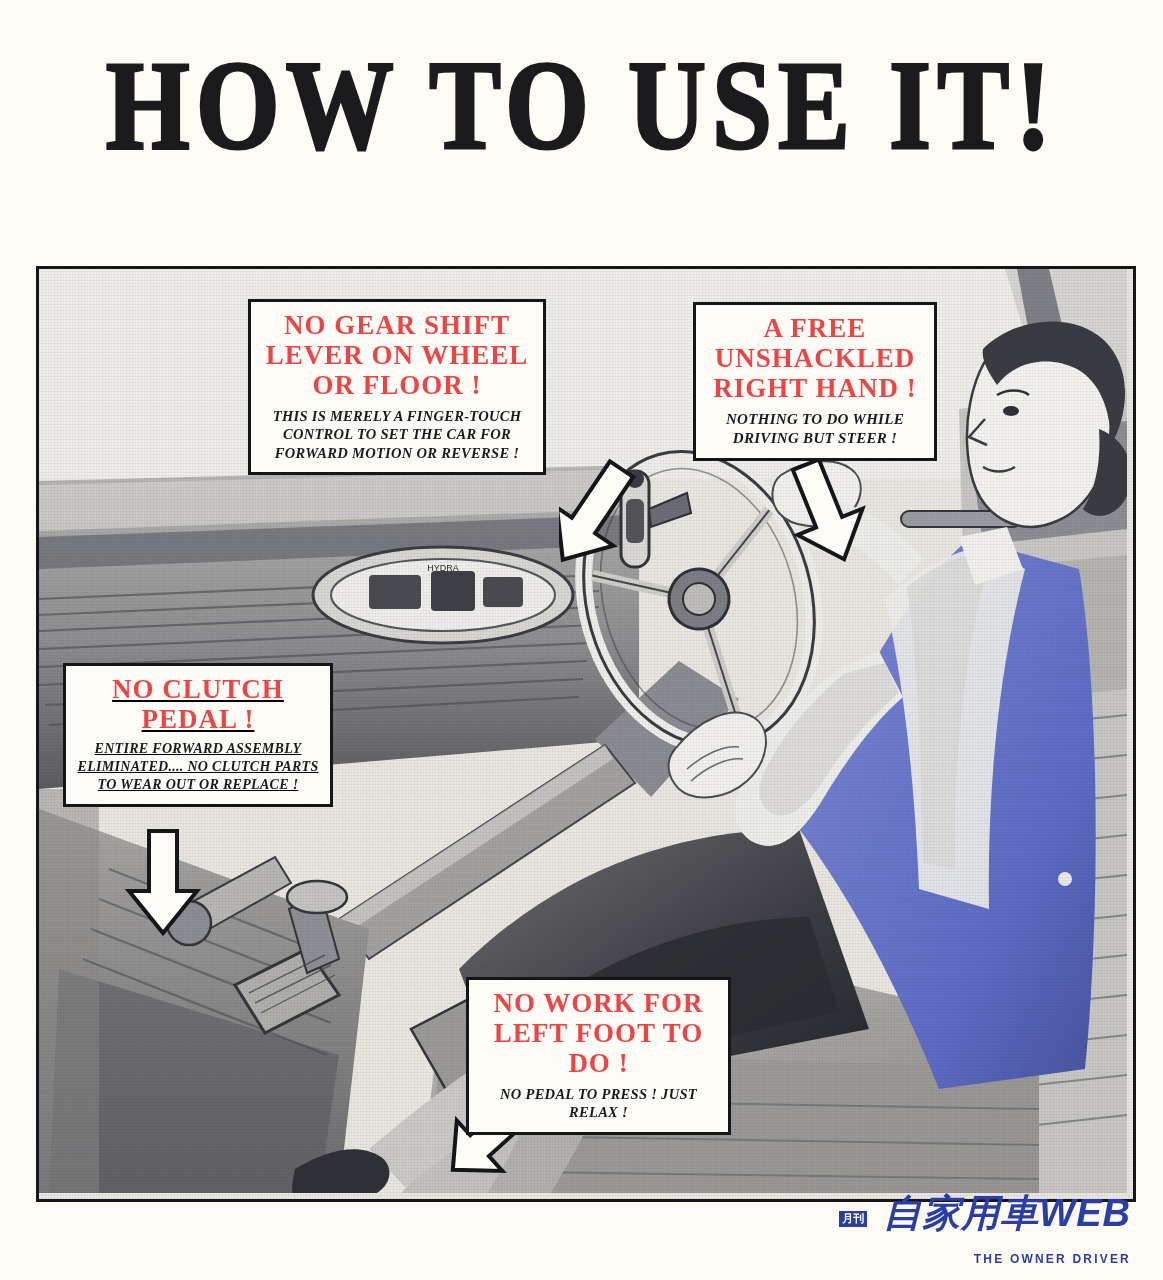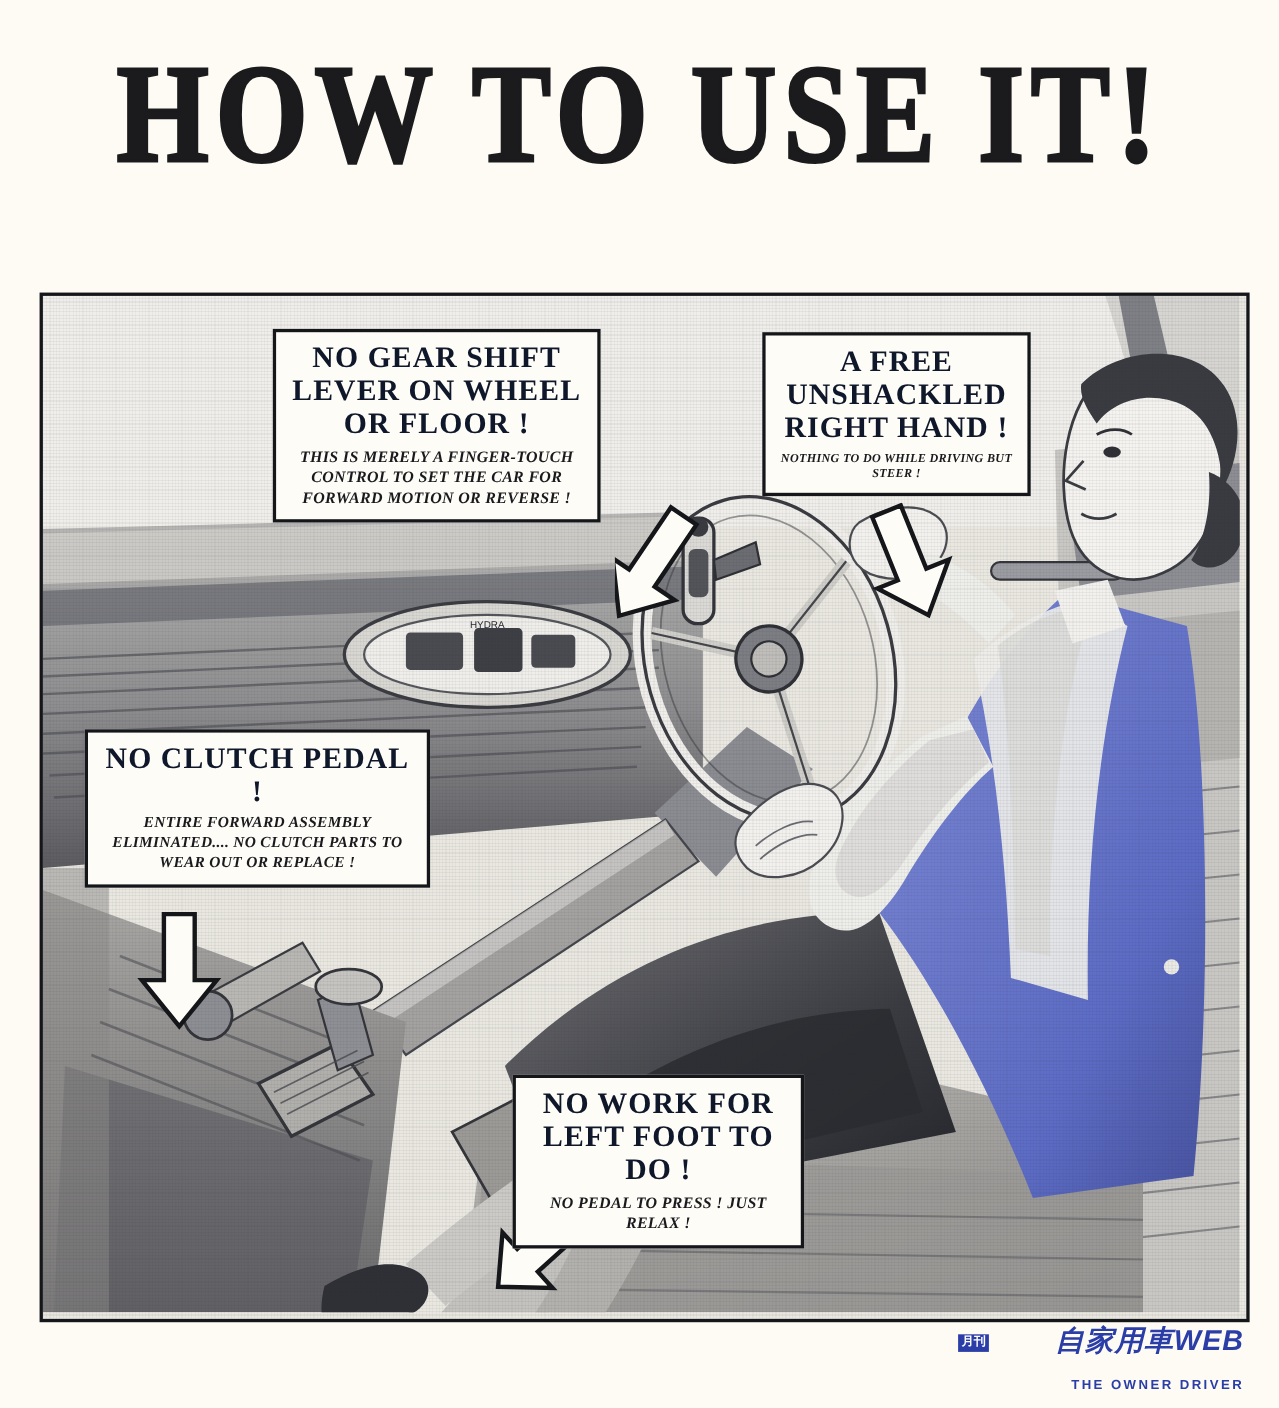--- a/index.html
+++ b/index.html
@@ -72,43 +72,43 @@
     background: #fdfcf7;
     border: 3px solid #15161a;
     box-sizing: border-box;
     text-align: center;
     padding: 8px 10px 10px 10px;
     z-index: 40;
   }
   .callout .c-title {
     font-family: "Liberation Serif", serif;
     font-weight: 700;
-    color: #0f172a;
+    color: #ef4444;
     letter-spacing: 1px;
     line-height: 1.12;
   }
   .callout .c-sub {
     font-family: "Liberation Serif", serif;
     font-style: italic;
     font-weight: 700;
     color: #1a1a1e;
     line-height: 1.28;
     letter-spacing: .3px;
     margin-top: 6px;
   }
 
   #callout-gear   { left: 209px; top: 30px;  width: 298px; }
   #callout-gear .c-title { font-size: 27px; }
   #callout-gear .c-sub   { font-size: 14.5px; }
 
   #callout-hand   { left: 654px; top: 33px;  width: 244px; }
   #callout-hand .c-title { font-size: 27px; }
-  #callout-hand .c-sub   { font-size: 11px; }
-
-  #callout-clutch { left: 38px;  top: 394px; width: 314px; }
+  #callout-hand .c-sub   { font-size: 15px; }
+
+  #callout-clutch { left: 24px;  top: 394px; width: 270px; text-decoration: underline; }
   #callout-clutch .c-title { font-size: 27px; }
   #callout-clutch .c-sub   { font-size: 14px; }
 
   #callout-foot   { left: 427px; top: 708px; width: 265px; }
   #callout-foot .c-title { font-size: 27px; }
   #callout-foot .c-sub   { font-size: 14.5px; }
 
   
   .arrow { position: absolute; z-index: 39; }
 
@@ -117,25 +117,24 @@
     position: absolute;
     right: 32px;
     bottom: 14px;
     text-align: right;
     z-index: 60;
   }
   #watermark .wm-main {
     font-family: "Liberation Sans", sans-serif;
     font-weight: 700;
     font-style: italic;
-    font-size: 26px;
+    font-size: 38px;
     color: #2b3ea8;
     letter-spacing: 1px;
     line-height: 1;
-    margin-left: 44px;
   }
   #watermark .wm-badge {
     display: inline-block;
     font-family: "Liberation Sans", sans-serif;
     font-size: 11px;
     font-weight: 700;
     color: #ffffff;
     background: #2b3ea8;
     padding: 2px 3px;
     margin-right: 16px;

